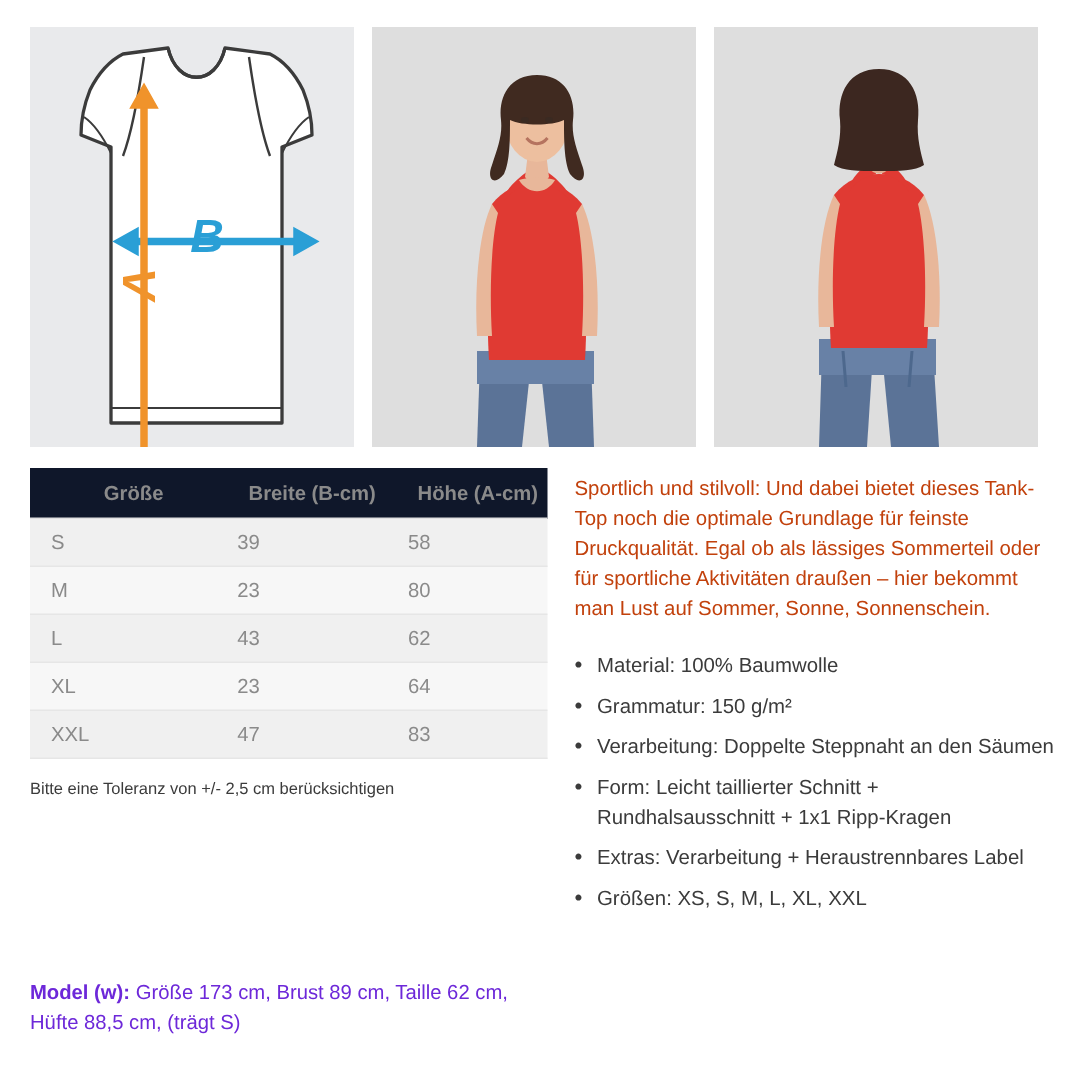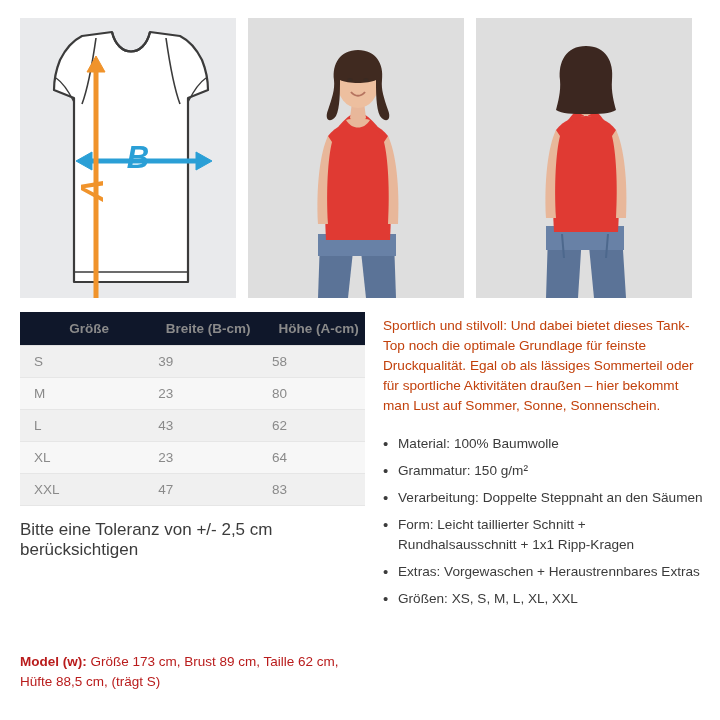--- a/index.html
+++ b/index.html
@@ -91,32 +91,32 @@
   }
   table.size-table tr.odd td {
     background: #f0f0f0;
   }
   .col-a { width: 36%; }
   .col-b { width: 33%; }
   .col-c { width: 31%; }
 
   .tolerance {
     margin-top: 14px;
-    font-size: 17px;
+    font-size: 11px;
     color: #3b3b3b;
   }
 
   .model-note {
     position: absolute;
     left: 20px;
     bottom: 28px;
     width: 345px;
     font-size: 13.5px;
     line-height: 1.5;
-    color: #b91c1c;
+    color: #6d28d9;
   }
   .model-note b {
     font-weight: bold;
   }
 
   
   .desc {
     font-size: 13.6px;
     line-height: 1.47;
     color: #c2410c;
@@ -295,21 +295,21 @@
     </div>
 
     <div class="right-col">
       <p class="desc">Sportlich und stilvoll: Und dabei bietet dieses Tank-Top noch die optimale Grundlage für feinste Druckqualität. Egal ob als lässiges Sommerteil oder für sportliche Aktivitäten draußen – hier bekommt man Lust auf Sommer, Sonne, Sonnenschein.</p>
 
       <ul class="features">
         <li>Material: 100% Baumwolle</li>
         <li>Grammatur: 150 g/m²</li>
         <li>Verarbeitung: Doppelte Steppnaht an den Säumen</li>
         <li>Form: Leicht taillierter Schnitt + Rundhalsausschnitt + 1x1 Ripp-Kragen</li>
-        <li>Extras: Vorgewaschen + Heraustrennbares Extras</li>
+        <li>Extras: Verarbeitung + Heraustrennbares Label</li>
         <li>Größen:  XS, S, M, L, XL, XXL</li>
       </ul>
     </div>
   </div>
 
   <div class="model-note">
     <b>Model (w):</b><span> Größe 173 cm, Brust 89 cm, Taille 62 cm, Hüfte 88,5 cm, (trägt S)</span>
   </div>
 
 </div>

